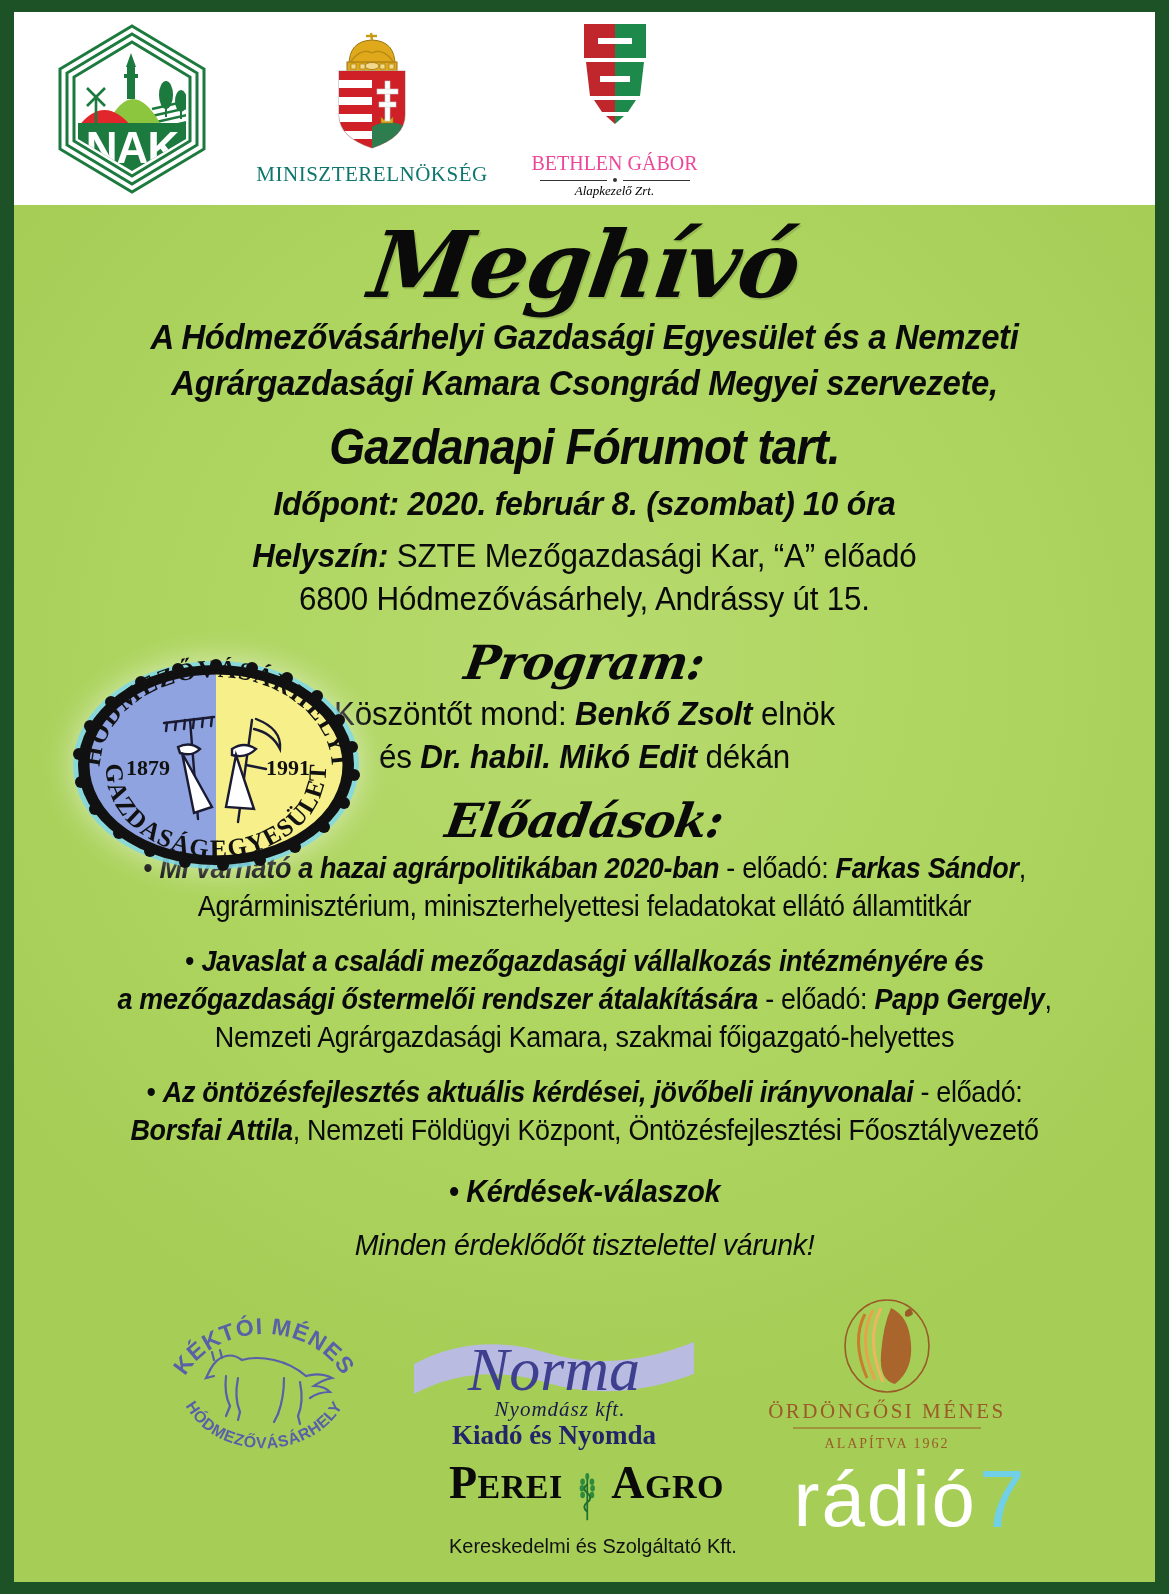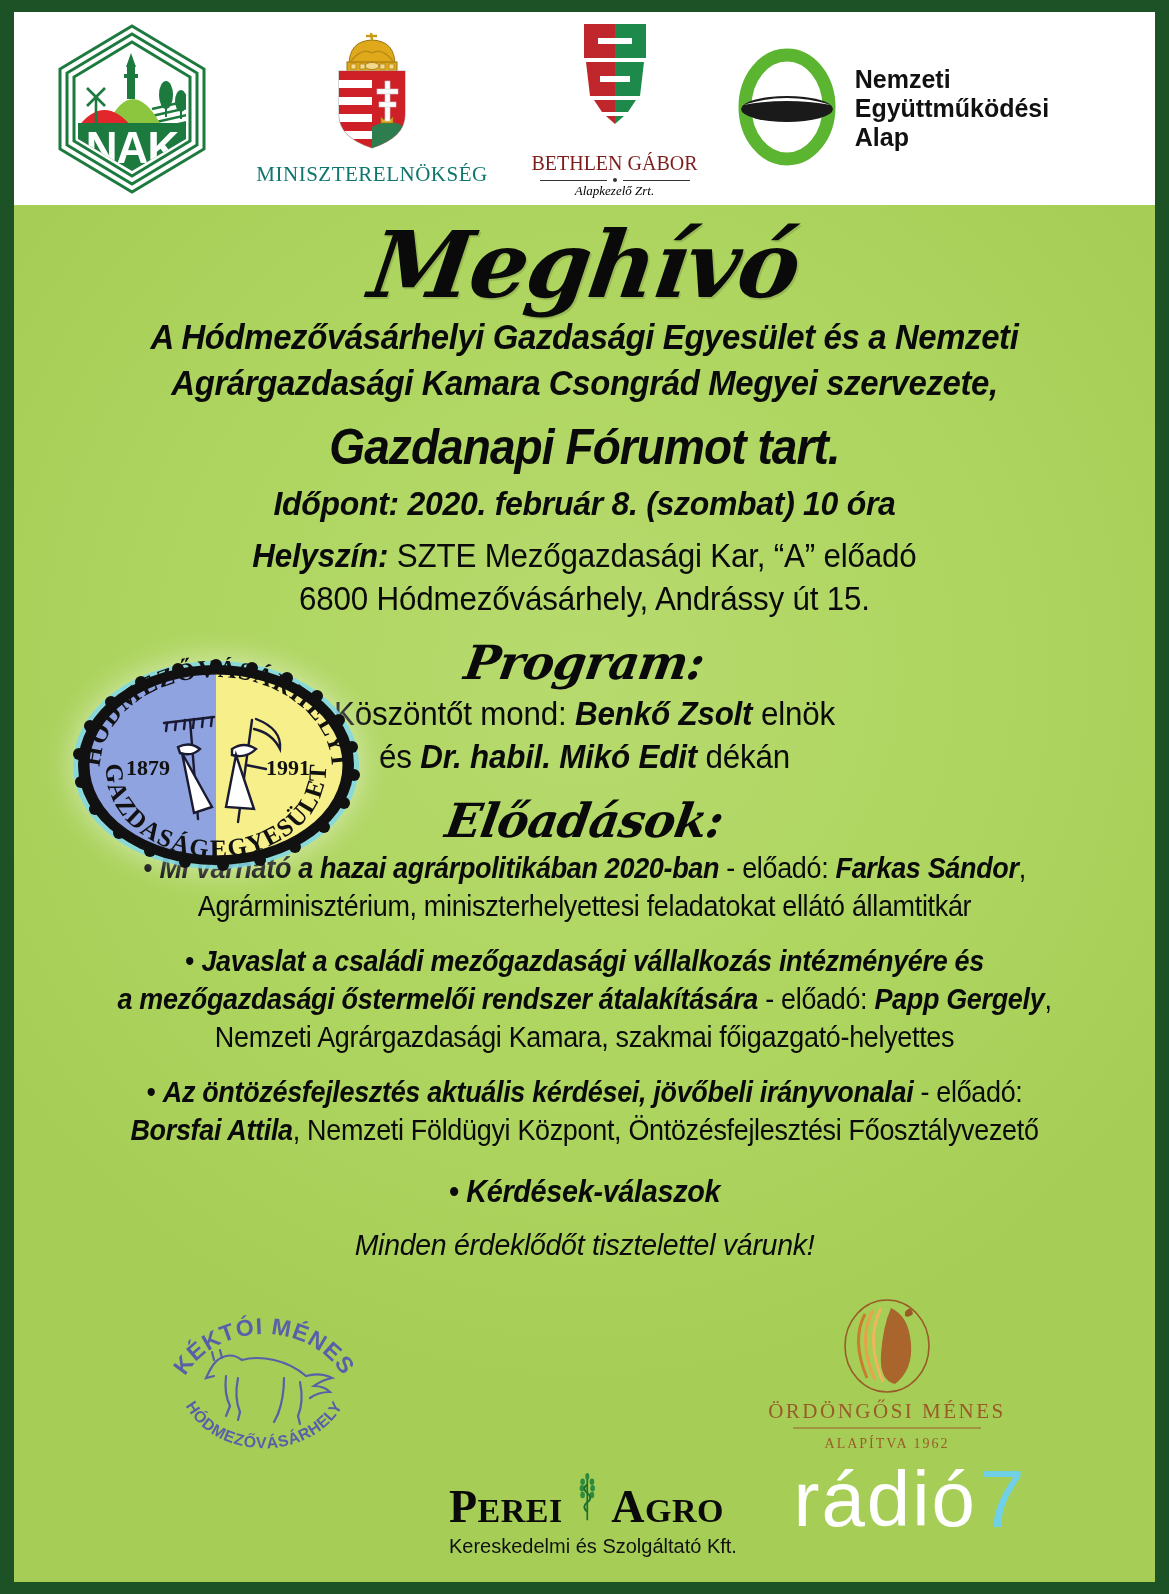--- a/index.html
+++ b/index.html
@@ -50,21 +50,21 @@
   .ministry-name{
     font-family:"Liberation Serif", serif;
     font-size:21px;letter-spacing:.5px;color:#0f766e;
     margin-top:7px;white-space:nowrap;
   }
 
   
   .bg-shield{width:94px;height:112px;}
   .bg-name{
     font-family:"Liberation Serif", serif;
-    font-size:20px;color:#7f1d1d;white-space:nowrap;margin-top:18px;
+    font-size:20px;color:#ec4899;white-space:nowrap;margin-top:18px;
   }
   .bg-rule{display:flex;align-items:center;justify-content:center;gap:6px;width:150px;margin:3px 0 1px;}
   .bg-rule i{flex:1;height:1px;background:#333;display:block;}
   .bg-rule b{width:4px;height:4px;border-radius:50%;background:#333;display:block;}
   .bg-sub{
     font-family:"Liberation Serif", serif;font-style:italic;
     font-size:13px;color:#000000;white-space:nowrap;
   }
 
   
@@ -194,21 +194,21 @@
     font-family:"Liberation Serif", serif;
     font-weight:bold;color:#0a0a0a;
     font-size:34px;letter-spacing:.5px;white-space:nowrap;
     line-height:1;
   }
   .sp-perei .pa-main .cap{font-size:46px;}
   .sp-perei .pa-sub{
     font-family:"Liberation Sans", sans-serif;
     font-size:20px;color:#111;white-space:nowrap;margin-top:5px;
   }
-  .pa-row{display:flex;align-items:flex-end;justify-content:center;gap:12px;}
+  .pa-row{display:flex;align-items:flex-start;justify-content:center;gap:12px;}
   .caduceus{width:34px;height:74px;margin:0 1px -4px;}
 
   .sp-radio{position:absolute;left:745px;top:6px;width:300px;height:105px;}
   .radio-word{
     font-family:"Liberation Sans", sans-serif;
     font-size:78px;line-height:1;color:#ffffff;letter-spacing:2px;
     font-weight:300;
     display:inline-block;
   }
   .radio-seven{
@@ -349,37 +349,20 @@
       </div>
       <div class="bg-name">BETHLEN GÁBOR</div>
       <div class="bg-rule">
             <i></i>
             <b></b>
             <i></i>
           </div>
       <div class="bg-sub">Alapkezelő Zrt.</div>
     </div>
 
-    <div class="logo-cell nea">
-      <div class="nea">
-        <div>
-          <svg class="nea-mark" viewBox="0 0 104 120" aria-hidden="true">
-            <ellipse cx="52" cy="60" rx="42" ry="52" fill="none" stroke="#5cb531" stroke-width="13"></ellipse>
-            <ellipse cx="52" cy="62" rx="46" ry="13" fill="#1a1a1a"></ellipse>
-            <ellipse cx="52" cy="58" rx="44" ry="11" fill="#aed55f" opacity="0"></ellipse>
-            <path d="M8 58 Q52 44 96 58 Q52 50 8 58 Z" fill="#ffffff"></path>
-          </svg>
-        </div>
-        <div class="nea-text">
-          <div>Nemzeti</div>
-          <div>Együttműködési</div>
-          <div>Alap</div>
-        </div>
-      </div>
-    </div>
   </div>
 
   <div class="content">
 
     <div class="script-title">Meghívó</div>
 
     <div class="lead">A Hódmezővásárhelyi Gazdasági Egyesület és a Nemzeti</div>
     <div class="lead">Agrárgazdasági Kamara Csongrád Megyei szervezete,</div>
 
     <div class="headline">Gazdanapi Fórumot tart.</div>
@@ -528,20 +511,28 @@
           <path d="M120 80 Q120 100 114 116"></path>
           <path d="M136 84 Q140 104 134 118"></path>
           <path d="M66 108 L62 118"></path>
               <path d="M76 114 L74 122"></path>
           <path d="M114 116 L110 124"></path>
               <path d="M134 118 L136 126"></path>
         </g>
       </svg>
     </div>
 
+    <div class="sp-norma">
+      <svg viewBox="0 0 300 140" width="300" height="140" aria-hidden="true">
+        <path d="M10 52 Q70 20 140 40 Q210 62 290 30 L290 62 Q210 92 140 70 Q70 50 10 82 Z" fill="#b9bbe0"></path>
+        <text x="150" y="78" font-family="Liberation Serif, serif" font-size="62" font-style="italic" fill="#3f3f8f" text-anchor="middle">Norma</text>
+        <text x="156" y="104" font-family="Liberation Serif, serif" font-size="21" font-style="italic" fill="#1a1a4a" text-anchor="middle" letter-spacing="1">Nyomdász kft.</text>
+        <text x="150" y="132" font-family="Liberation Serif, serif" font-size="27" font-weight="bold" fill="#23236b" text-anchor="middle">Kiadó és Nyomda</text>
+      </svg>
+    </div>
 
     <div class="sp-ordongosi">
       <svg viewBox="0 0 255 160" width="255" height="160" aria-hidden="true">
         <g fill="none">
           <ellipse cx="128" cy="50" rx="42" ry="46" stroke="#9a5b28" stroke-width="1.6"></ellipse>
           <path d="M106 18 Q92 44 108 82" stroke="#c97c2e" stroke-width="3"></path>
           <path d="M114 14 Q98 44 116 84" stroke="#e8a34a" stroke-width="3"></path>
           <path d="M122 12 Q106 44 124 86" stroke="#f0b55f" stroke-width="3"></path>
           <path d="M132 12 Q150 20 152 48 Q154 74 136 88 Q120 84 122 58 Q124 30 132 12 Z" fill="#a9652c"></path>
           <path d="M146 16 Q152 8 154 18 Q150 22 146 20 Z" fill="#9a5b28"></path>

